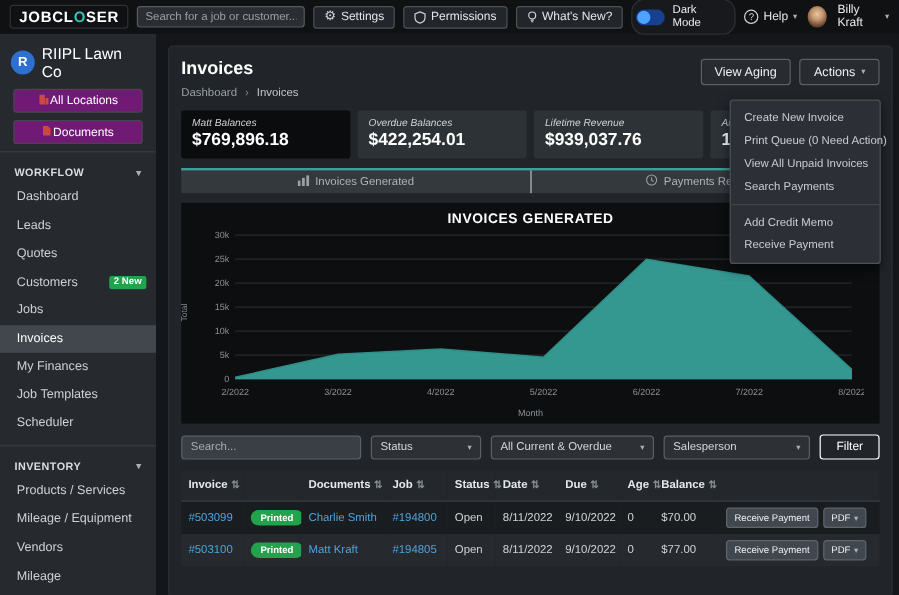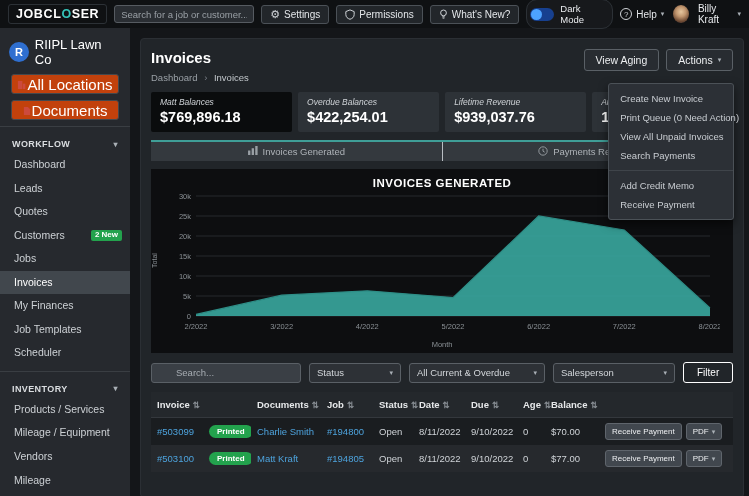--- a/index.html
+++ b/index.html
@@ -34,22 +34,22 @@
     background:radial-gradient(circle at 50% 38%,#e6c79f 0%,#c29770 35%,#6e4a33 70%,#2e2a33 100%)}
   .username{display:flex;align-items:center;gap:4px;color:#e9ebee;font-size:10px;cursor:pointer}
   
   .shell{display:flex;height:468px}
   .sidebar{width:130px;background:#26292e;flex-shrink:0;overflow:hidden}
   .company{display:flex;align-items:center;gap:6px;padding:9px 9px 7px}
   .cavatar{width:20px;height:20px;border-radius:50%;background:#2f6fd0;color:#fff;
     font-size:11px;font-weight:bold;display:flex;align-items:center;justify-content:center}
   .cname{font-size:13px;color:#fff}
   .sbtn{display:flex;align-items:center;justify-content:center;gap:1px;margin:0 11px 6px;
-    height:20px;background:#c2410c;border:1px solid #44484d;border-radius:3px;color:#fff;
-    font-size:15px;cursor:pointer}
+    height:20px;background:#701a75;border:1px solid #44484d;border-radius:3px;color:#fff;
+    font-size:10px;cursor:pointer}
   .sdivider{height:1px;background:#3a3e43;margin:6px 0}
   .shead{display:flex;justify-content:space-between;align-items:center;padding:6px 12px 4px;
     color:#dadde0;font-size:9px;font-weight:bold;letter-spacing:.4px;cursor:pointer}
   .shead .caret{font-size:8px}
   .sitem{display:flex;justify-content:space-between;align-items:center;padding:6px 8px 6px 14px;
     font-size:10.5px;color:#cdd1d5;cursor:pointer;line-height:1.1}
   .sitem.active{background:#41474d;color:#fff}
   .badge-new{background:#23a24d;color:#fff;font-size:8px;border-radius:2px;padding:1px 4px;font-weight:bold}
   
   .main{flex:1;padding:10px 7px 0 10px}
@@ -85,21 +85,21 @@
   .chart-title{text-align:center;color:#fff;font-weight:bold;font-size:11.5px;
     letter-spacing:.5px;margin:3px 0 1px}
   .ylabel{position:absolute;left:-4px;top:48%;transform:rotate(-90deg);font-size:7px;color:#8a9095}
   .xlabel{text-align:center;font-size:7.5px;color:#8a9095;padding-bottom:2px}
   .gridline{stroke:#26292d;stroke-width:1}
   .ytick{fill:#8a9095;font-size:7.5px;text-anchor:end;font-family:"Liberation Sans",sans-serif}
   .xtick{fill:#8a9095;font-size:7.5px;text-anchor:middle;font-family:"Liberation Sans",sans-serif}
   
   .filters{display:flex;gap:8px;margin-top:9px;align-items:center}
   .fsearch{width:150px;height:20px;background:#3a3f45;border:1px solid #5a6066;border-radius:3px;
-    font-size:9.5px;color:#cfd3d7;padding:0 24px;outline:none}
+    font-size:9.5px;color:#cfd3d7;padding:0 7px;outline:none}
   .fsearch::placeholder{color:#a7adb3}
   .fselect{height:20px;background:#2d3136;border:1px solid #5a6066;border-radius:3px;
     font-size:9.5px;color:#d3d7db;display:flex;align-items:center;justify-content:space-between;
     padding:0 7px;gap:8px;cursor:pointer}
   .fbtn{margin-left:auto;height:21px;background:transparent;border:1px solid #fff;border-radius:3px;
     color:#fff;font-size:10px;padding:0 13px;cursor:pointer}
   
   .tableblock{margin-top:9px}
   table{width:100%;border-collapse:collapse;table-layout:fixed}
   th{font-size:9.5px;color:#e6e8ea;text-align:left;padding:7px 6px;font-weight:bold;

